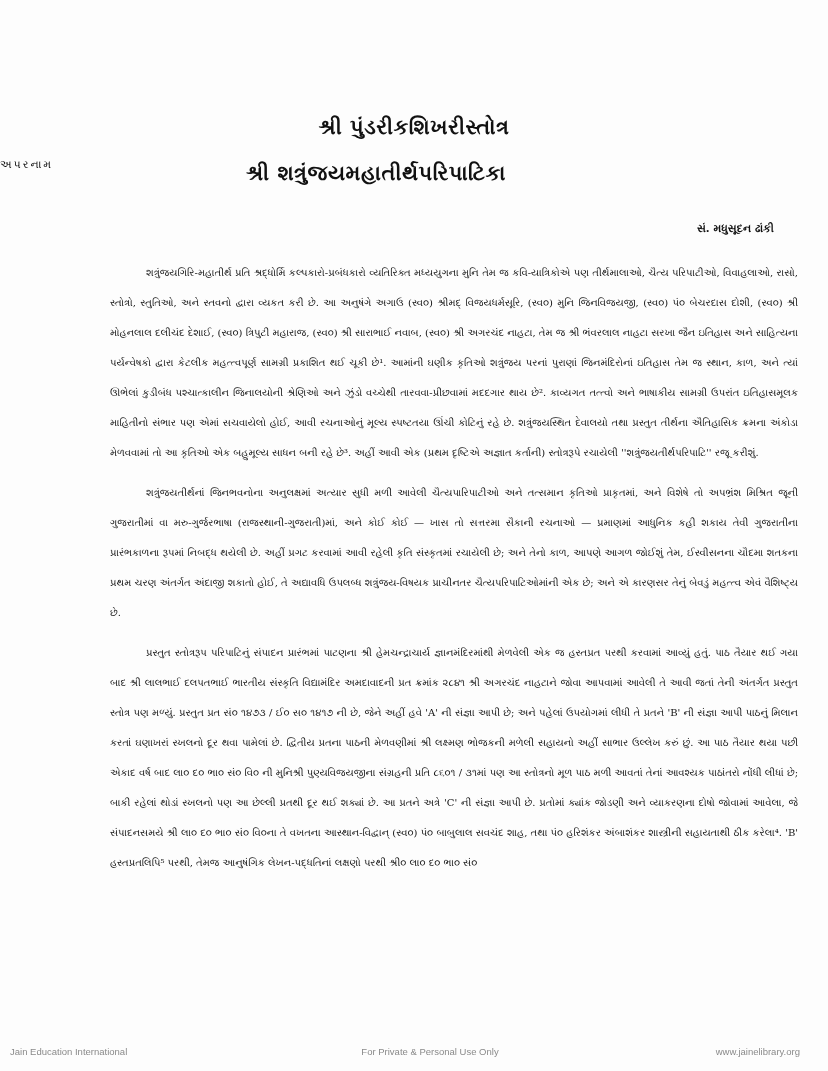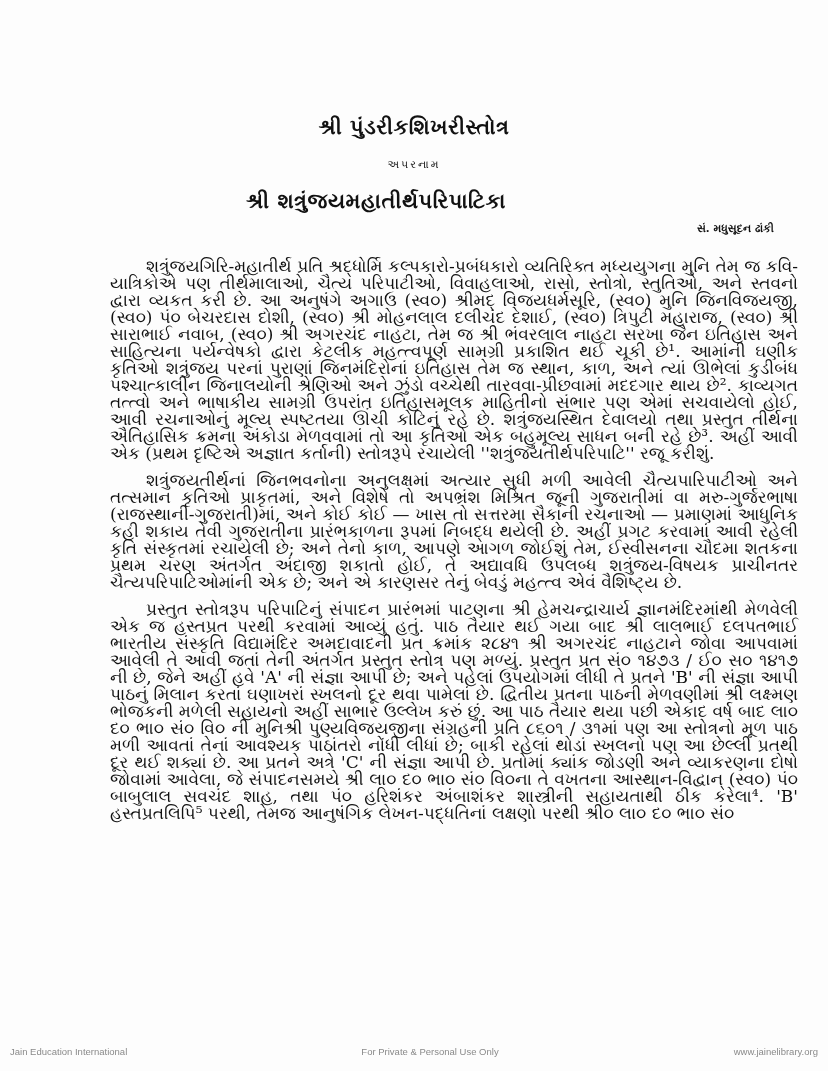--- a/index.html
+++ b/index.html
@@ -7,43 +7,43 @@
     width: 828px; height: 1071px; background: #fdfdfd; position: relative;
     overflow: hidden; color: #111;
     font-family: "DejaVu Serif", serif;
   }
   .page { position: absolute; left: 0; top: 0; width: 828px; height: 1071px; }
   .title-main {
     position: absolute; left: 0; width: 828px; top: 114px; text-align: center;
     font-size: 21px; font-weight: bold; letter-spacing: 0.5px;
   }
   .title-alt {
-    position: absolute; left: 0; width: 828px; top: 158px; text-align: center;
+    position: absolute; left: 0; width: 828px; top: 158px; 
     font-size: 11px; letter-spacing: 2px;
   }
   .title-sub {
-    position: absolute; left: 0; width: 752px; top: 188px; text-align: center;
+    position: absolute; left: 0; width: 752px; top: 160px; text-align: center;
     font-size: 21px; font-weight: bold; letter-spacing: 0.5px;
   }
   .author {
     position: absolute; right: 54px; top: 222px; font-size: 11px; font-weight: bold;
   }
   .body-text {
     position: absolute; left: 110px; width: 688px; top: 258px;
-    font-size: 17px; line-height: 17px; text-align: justify;
+    font-size: 10px; line-height: 30px; text-align: justify;
   }
   .para { margin: 0 0 10px 0; text-indent: 36px; }
   .footer {
     position: absolute; left: 0; width: 828px; top: 1046px; height: 16px;
     font-family: Liberation Sans, sans-serif; font-size: 9.5px; color: #8a8a8a;
   }
   .footer span { position: absolute; top: 0; }
   .f-left { left: 10px; }
   .f-center { left: 16px; width: 828px; text-align: center; }
-  .f-right { right: 10px; }
+  .f-right { right: 28px; }
 </style>
 </head>
 <body>
 
 <div class="page">
   <div class="title-main">શ્રી પુંડરીકશિખરીસ્તોત્ર</div>
   <div class="title-alt">અપરનામ</div>
   <div class="title-sub">શ્રી શત્રુંજયમહાતીર્થપરિપાટિકા</div>
   <div class="author">સં. મધુસૂદન ઢાંકી</div>
 

